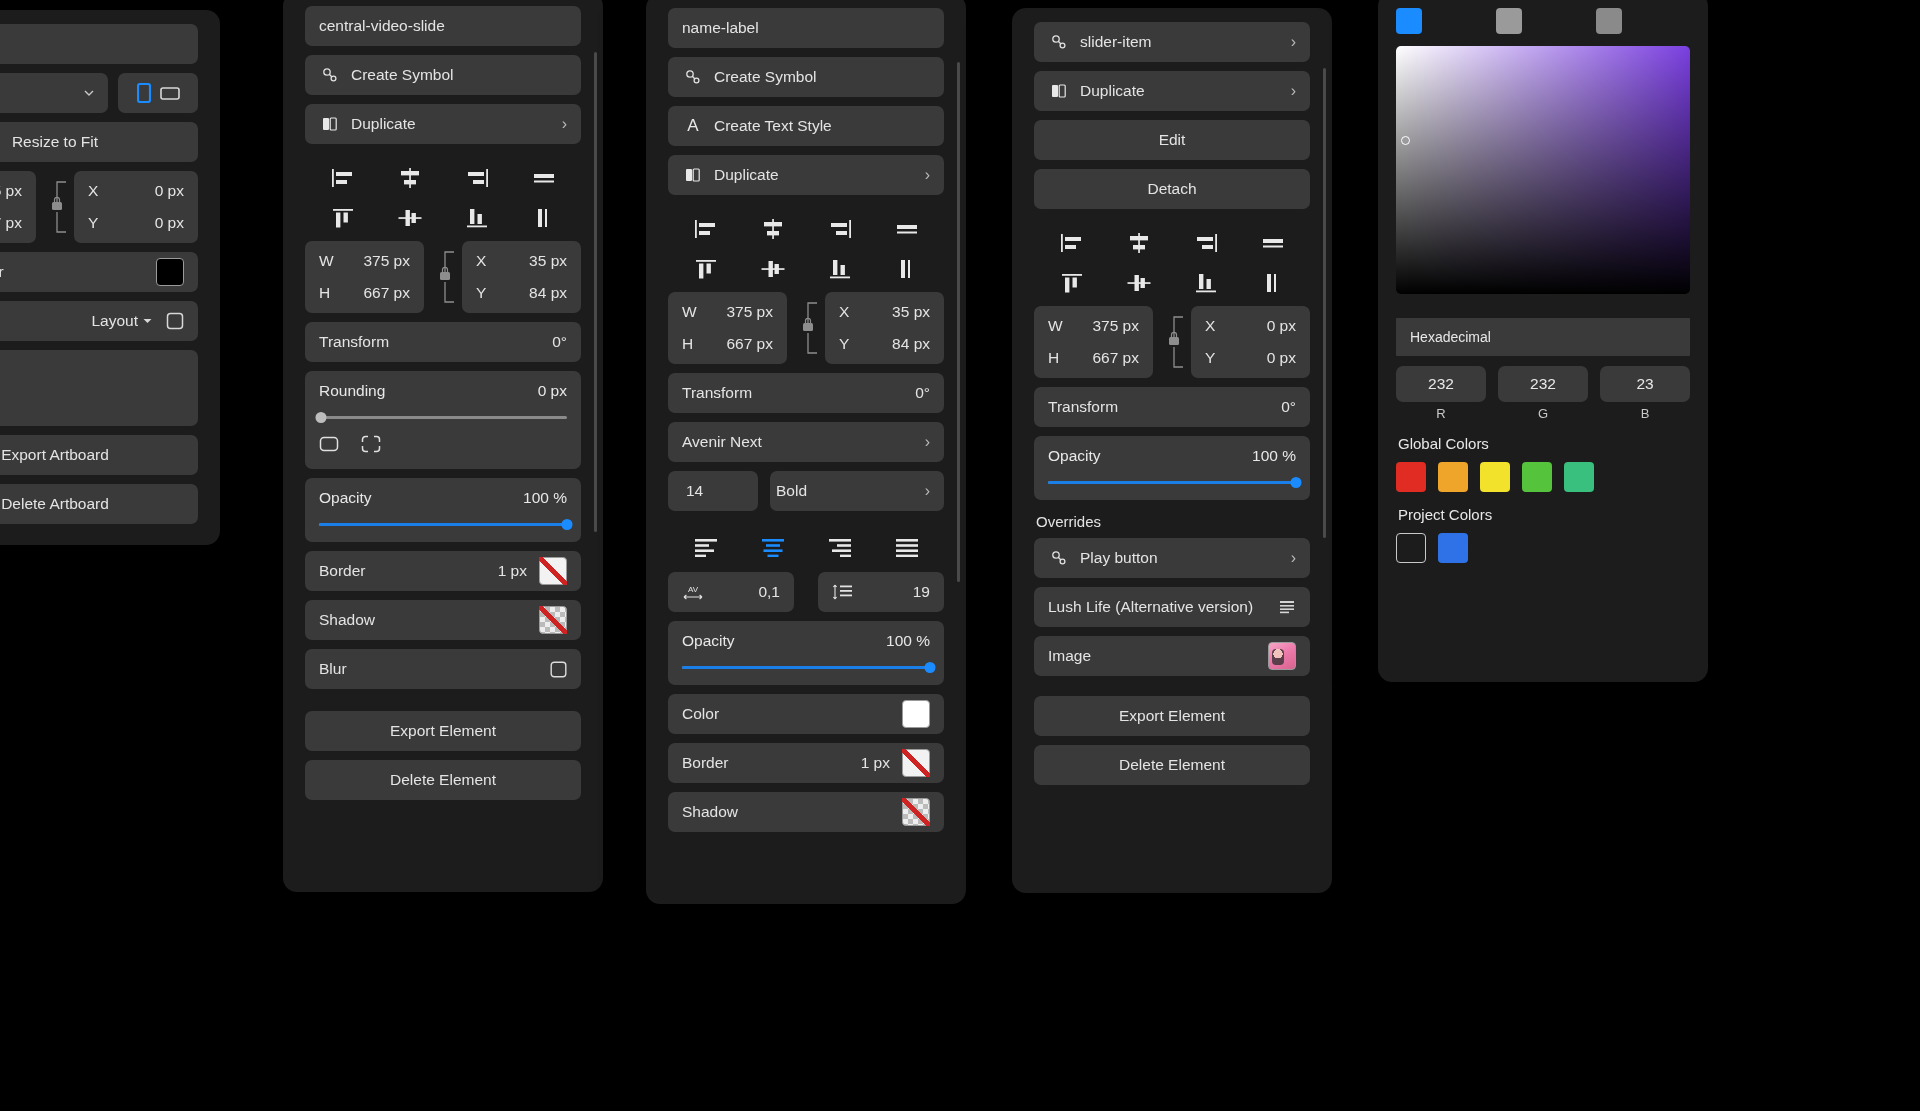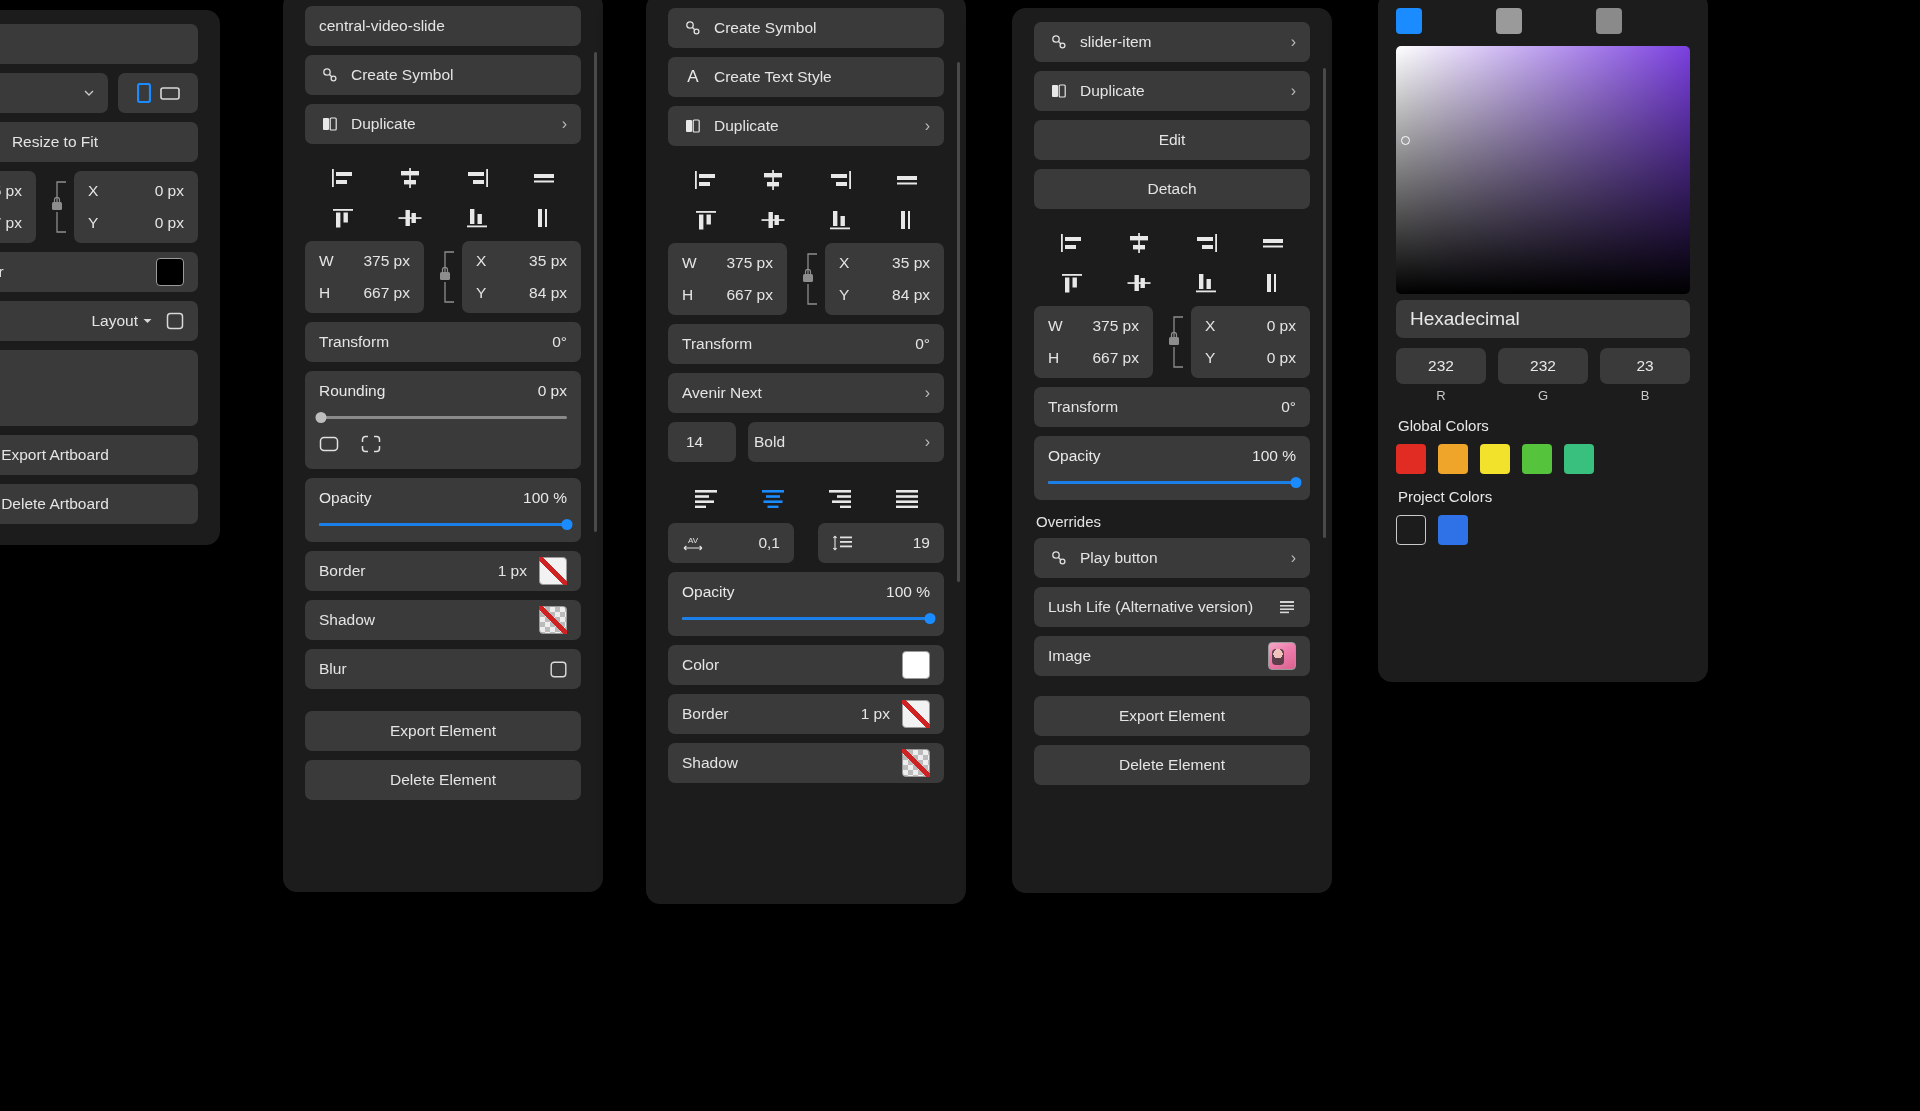--- a/index.html
+++ b/index.html
@@ -108,21 +108,21 @@
     box-shadow: 0 10px 40px rgba(0,0,0,.75);
   }
   .cp-topbar { display:flex; gap:24px; align-items:center; margin-bottom: 12px; }
   .cp-chip { width:26px; height:26px; border-radius:4px; }
   .cp-area { height: 248px; border-radius:5px; position:relative;
     background:
       linear-gradient(to bottom, rgba(0,0,0,0) 0%, rgba(0,0,0,1) 100%),
       linear-gradient(to right, #ffffff 0%, #7a3fe0 100%);
   }
   .cp-area .cursor { position:absolute; width:9px;height:9px;border:1.5px solid #fff; border-radius:50%; }
-  .cp-hex { background:#3a3a3a; border-radius:7px; height:38px; display:flex; align-items:center; padding:0 14px; font-size:19px; margin-top:6px;}
+  .cp-hex { background:#3a3a3a; border-radius:1px; height:38px; display:flex; align-items:center; padding:0 14px; font-size:14px; margin-top:24px;}
   .cp-rgb { display:flex; gap:12px; margin-top:10px; }
   .cp-rgb .f { flex:1; }
   .cp-rgb .box { background:#3a3a3a; border-radius:7px; height:36px; display:flex; align-items:center; justify-content:center; font-size:15.5px;}
   .cp-rgb .cap { text-align:center; font-size:13px; color:#c9c9c9; margin-top:4px;}
   .cp-grouplabel{ font-size:15px; margin: 14px 0 10px 2px; }
   .cp-swatches { display:flex; gap:12px; }
   .cp-sw { width:30px; height:30px; border-radius:4px; }
   .cp-sw.outline { background:transparent; border:1.5px solid #c9c9c9; }
 
   .scrollbar {
@@ -444,20 +444,25 @@
       <div class="pill center">
         <span>Delete Element</span>
       </div>
     </div>
 
     <div class="scrollbar" style="right:6px; top:60px; height:480px;"></div>
   </div>
 
   <div class="panel" style="left:646px; top:-6px; width:320px; height:910px;">
 
+    <div class="row">
+      <div class="pill">
+        <span class="lbl">name-label</span>
+      </div>
+    </div>
 
     <div class="row">
       <div class="pill">
         <span class="ico">
           <svg width="18" height="18" viewBox="0 0 18 18">
             <circle cx="6" cy="6" r="3.2" stroke="#e0e0e0" stroke-width="1.3" fill="none"></circle>
             <circle cx="12.5" cy="12.5" r="2.4" stroke="#e0e0e0" stroke-width="1.3" fill="none"></circle>
             <path d="M8.3 8.3l2.4 2.4" stroke="#e0e0e0" stroke-width="1.3"></path>
           </svg>
         </span>
@@ -581,21 +586,21 @@
     </div>
 
     <div class="row">
       <div class="pill">
         <span class="lbl">Avenir Next</span>
         <span class="chev">›</span>
       </div>
     </div>
 
     <div class="row" style="display:flex; gap:12px;">
-      <div class="pill" style="width:68px;padding-left:18px;">
+      <div class="pill" style="width:90px;padding-left:18px;">
         <span>14</span>
       </div>
       <div class="pill" style="flex:1;padding-left:6px;">
         <span class="lbl">Bold</span>
         <span class="chev">›</span>
       </div>
     </div>
 
     <div class="aligns" style="grid-template-columns:repeat(4,1fr); padding:14px 4px 12px 4px;">
       <div class="cell">

